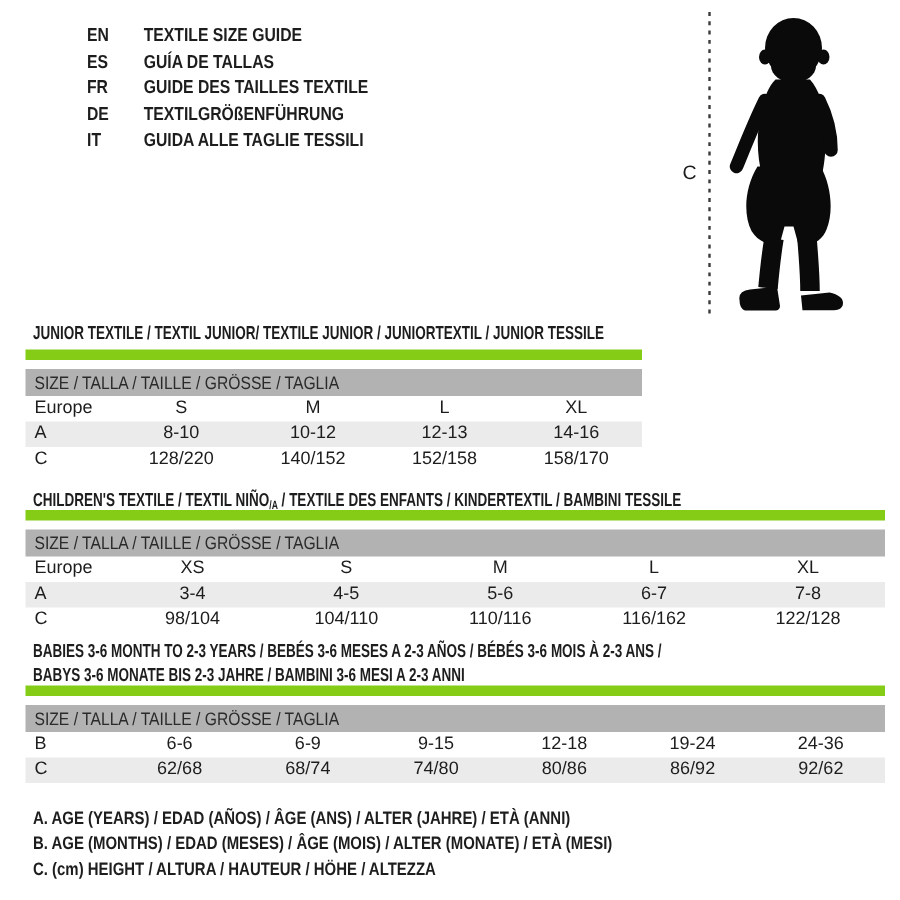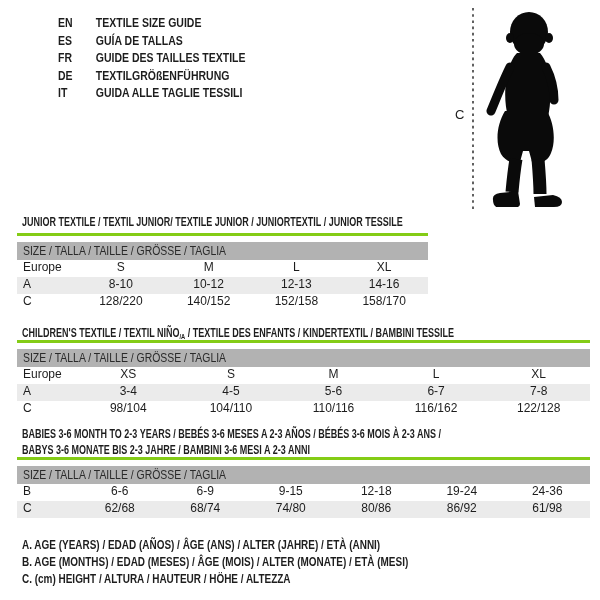--- a/index.html
+++ b/index.html
@@ -22,21 +22,21 @@
   .lang-code { width:45px; }
 
   
   .measure-label { left:455px; top:107px; font-size:13px; }
 
   
   .tbl-title { left:22px; font-weight:bold; font-size:12.5px; line-height:16px; }
   .tbl-title .sub { font-size:8px; vertical-align:-2px; }
 
   
-  .size-table { left:17px; border-top:3px solid #84cc16; padding-top:6px; }
+  .size-table { left:17px; border-top:7px solid #84cc16; padding-top:6px; }
   .t-narrow { width:411px; }
   .t-wide   { width:573px; }
   .band { height:18px; background:#b2b2b2; display:flex; align-items:center;
           padding-left:6px; box-sizing:border-box; font-size:12px; color:#2a2a2a; }
   .trow { display:flex; height:17px; align-items:flex-start; font-size:12px; }
   .trow.shaded { background:#ebebeb; }
   .tlabel { width:60px; padding-left:6px; box-sizing:border-box; }
   .tcell  { flex:1 1 0; text-align:center; }
 
   
@@ -171,21 +171,21 @@
     <span class="tcell">19-24</span>
     <span class="tcell">24-36</span>
   </div>
   <div class="trow shaded">
     <span class="tlabel">C</span>
     <span class="tcell">62/68</span>
     <span class="tcell">68/74</span>
     <span class="tcell">74/80</span>
     <span class="tcell">80/86</span>
     <span class="tcell">86/92</span>
-    <span class="tcell">61/98</span>
+    <span class="tcell">92/62</span>
   </div>
 </div>
 
 <div class="abs notes">
   <div class="note">A. AGE (YEARS) / EDAD (AÑOS) / ÂGE (ANS) / ALTER (JAHRE) / ETÀ (ANNI)</div>
   <div class="note">B. AGE (MONTHS) / EDAD (MESES) / ÂGE (MOIS) / ALTER (MONATE) / ETÀ (MESI)</div>
   <div class="note">C. (cm) HEIGHT / ALTURA / HAUTEUR / HÖHE / ALTEZZA</div>
 </div>
 
 </body></html>

